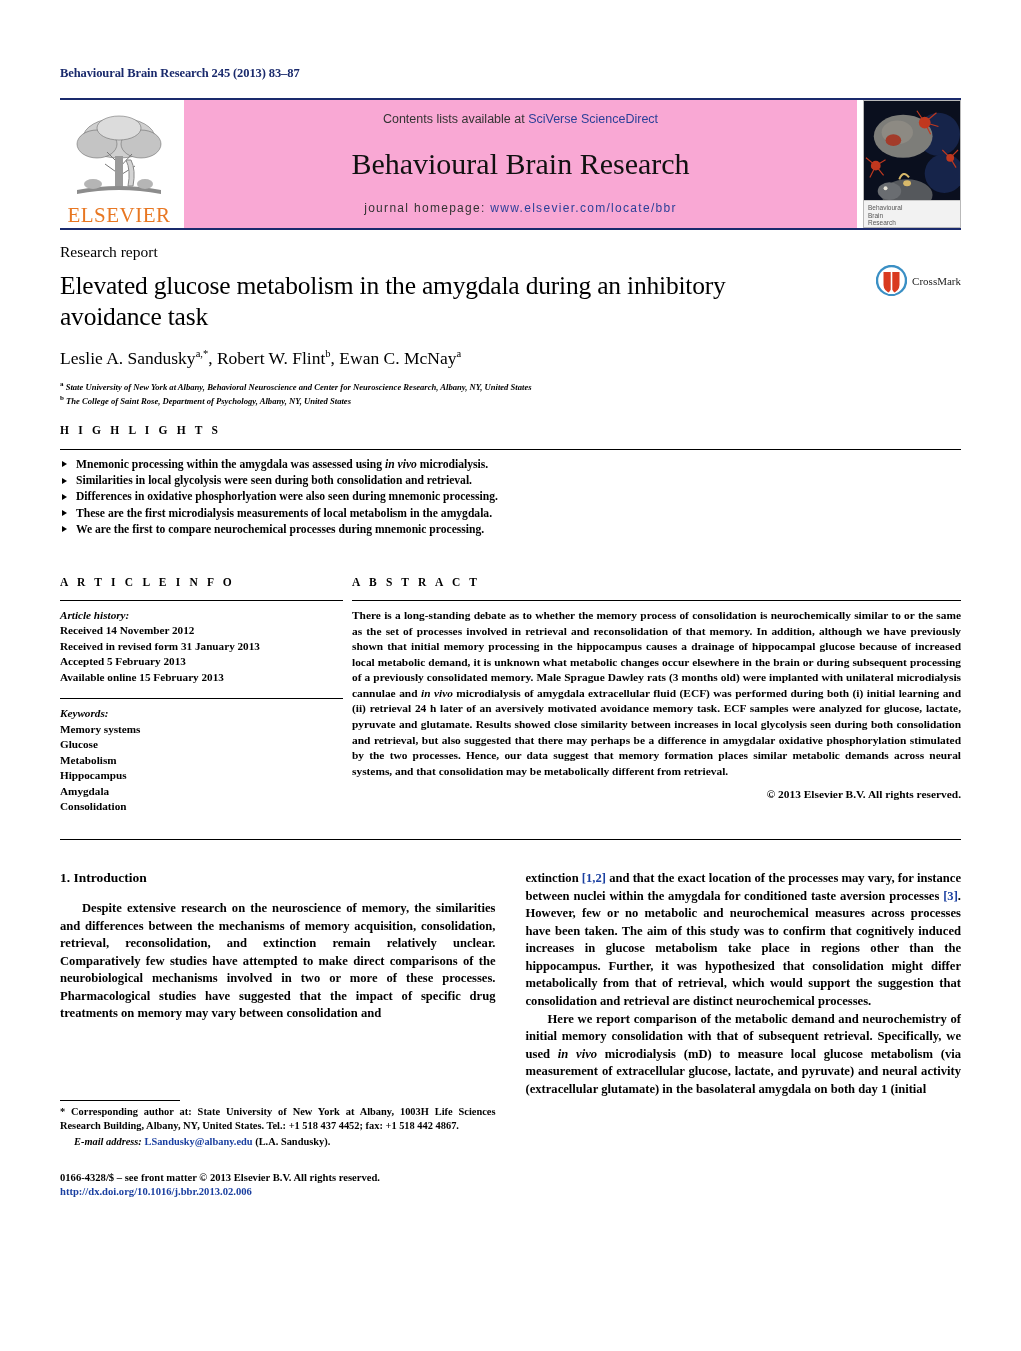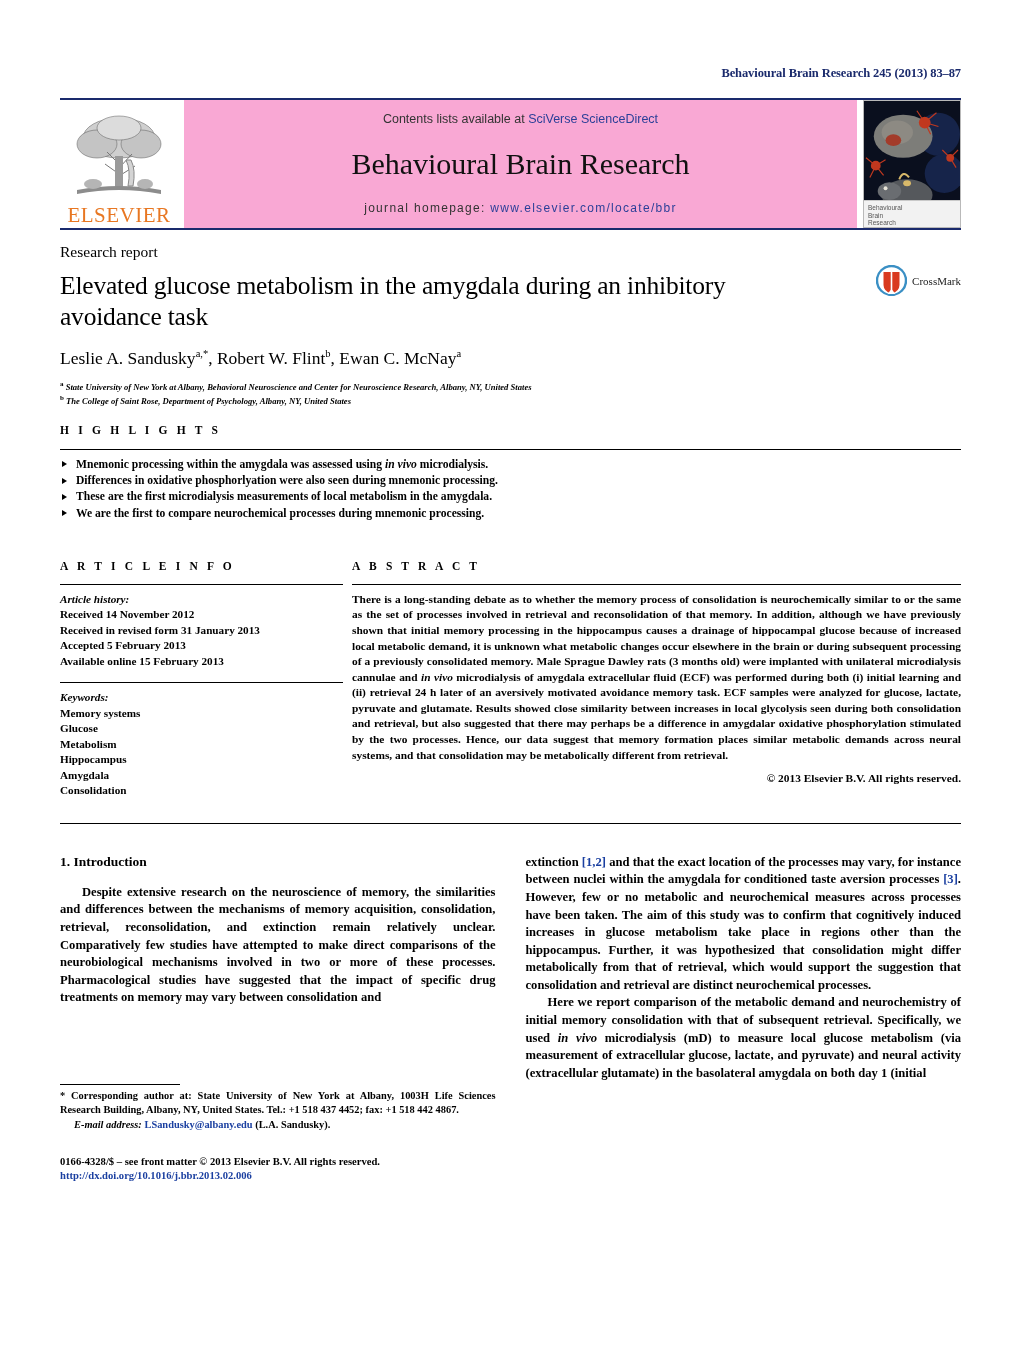--- a/index.html
+++ b/index.html
@@ -18,21 +18,21 @@
   .page {
     position: relative;
     width: 1021px;
     height: 1351px;
     box-sizing: border-box;
     padding: 0 60px;
   }
 
   
   .runhead {
-    text-align: right;
+    text-align: left;
     font-family: "Liberation Serif", serif;
     font-weight: bold;
     font-size: 12.5px;
     color: #1a2a6c;
     padding-top: 66px;
     letter-spacing: -0.1px;
   }
 
   
   .masthead {
@@ -408,20 +408,21 @@
       </svg>
       <span class="crossmark-label">CrossMark</span>
     </div>
   </div>
 
   <div class="highlights">
     <div class="section-label">H I G H L I G H T S</div>
     <div class="hl-rule"></div>
     <ul class="hl-list">
       <li><span class="tri"></span><span>Mnemonic processing within the amygdala was assessed using <i>in vivo</i> microdialysis.</span></li>
+      <li><span class="tri"></span><span>Similarities in local glycolysis were seen during both consolidation and retrieval.</span></li>
       <li><span class="tri"></span><span>Differences in oxidative phosphorlyation were also seen during mnemonic processing.</span></li>
       <li><span class="tri"></span><span>These are the first microdialysis measurements of local metabolism in the amygdala.</span></li>
       <li><span class="tri"></span><span>We are the first to compare neurochemical processes during mnemonic processing.</span></li>
     </ul>
   </div>
 
   <div class="info-abstract">
 
     <div class="col-info">
       <div class="section-label">A R T I C L E    I N F O</div>

